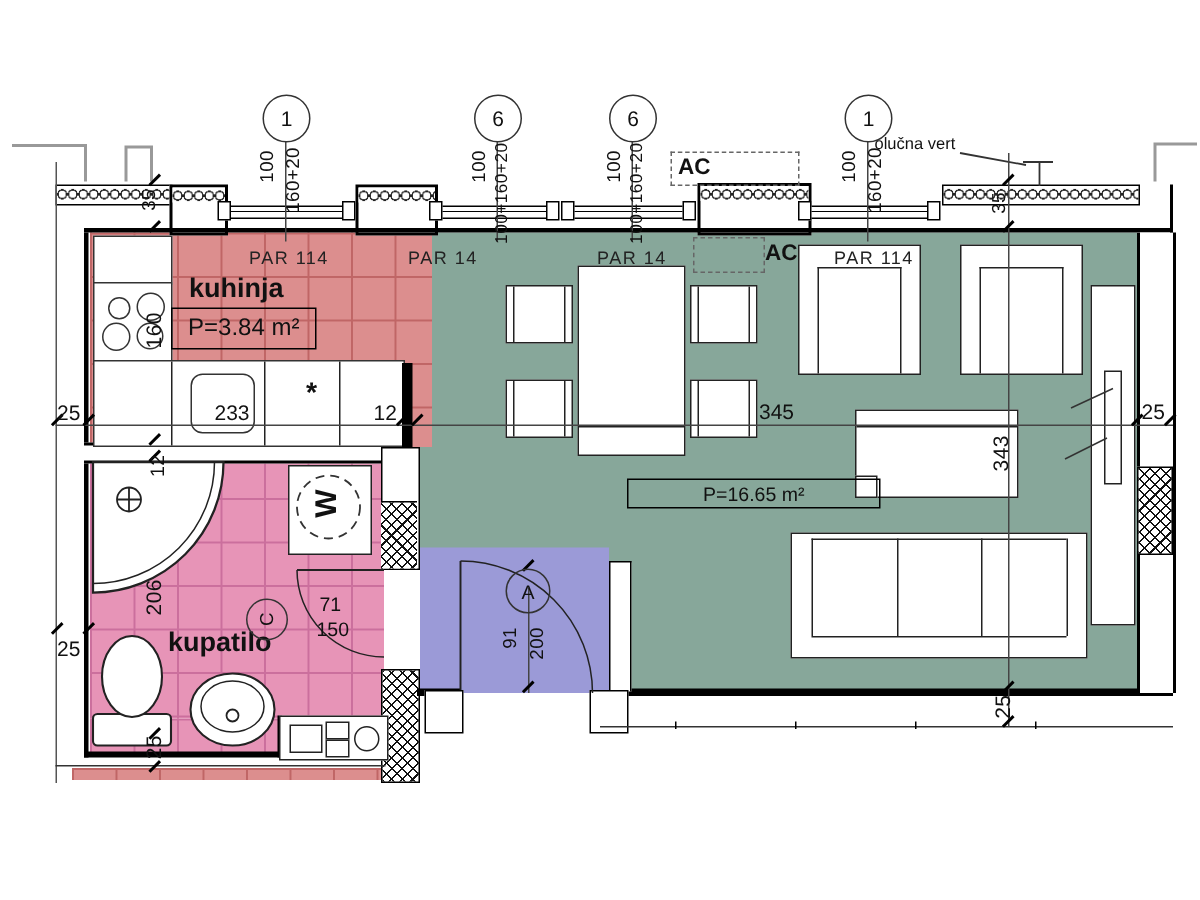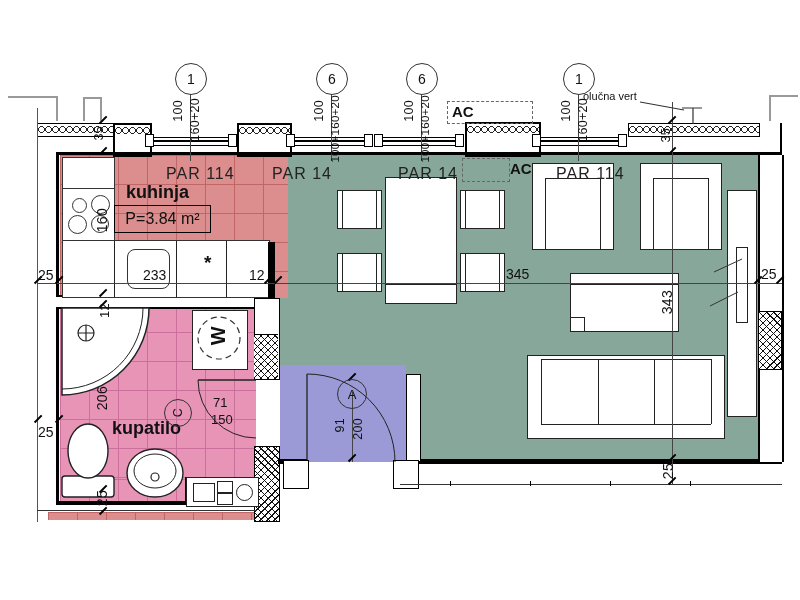--- a/index.html
+++ b/index.html
@@ -5,21 +5,21 @@
   html,body{margin:0;padding:0;background:#fff;}
   #plan{position:relative;width:800px;height:600px;background:#fff;overflow:hidden;
         font-family:"Liberation Sans",sans-serif;color:#111;}
   .abs{position:absolute;}
   .lbl{position:absolute;font-size:13px;color:#111;white-space:nowrap;}
   .vt{position:absolute;writing-mode:vertical-rl;transform:rotate(180deg);
       font-size:12.5px;white-space:nowrap;letter-spacing:.3px;color:#111;}
   .roomname{position:absolute;font-weight:700;font-size:18px;color:#111;white-space:nowrap;}
   .areabox{position:absolute;border:1.5px solid #000;display:flex;align-items:center;
            justify-content:center;font-size:16px;white-space:nowrap;}
-  .parlbl{position:absolute;font-size:16px;color:#222;white-space:nowrap;letter-spacing:1px;}
+  .parlbl{position:absolute;font-size:12px;color:#222;white-space:nowrap;letter-spacing:1px;}
   .marker{position:absolute;width:30px;height:30px;border:1.4px solid #333;border-radius:50%;
           background:#fff;display:flex;align-items:center;justify-content:center;font-size:14px;}
   .mark2{position:absolute;border:1.4px solid #333;border-radius:50%;background:transparent;
          display:flex;align-items:center;justify-content:center;font-size:13px;}
   .kitchen-tiles{background-color:#dc8e8e;
      background-image:linear-gradient(#c06666 1px,transparent 1px),linear-gradient(90deg,#c06666 1px,transparent 1px);
      background-size:29px 29px;}
   .bath-tiles{background-color:#e794b7;
      background-image:linear-gradient(#cb6f9d 1px,transparent 1px),linear-gradient(90deg,#cb6f9d 1px,transparent 1px);
      background-size:29px 29px;}
@@ -272,20 +272,21 @@
   <div class="lbl" style="left:583px;top:90px;font-size:11px;">olučna vert</div>
 
   <div class="parlbl" style="left:166px;top:165px;">PAR  114</div>
   <div class="parlbl" style="left:272px;top:165px;">PAR  14</div>
   <div class="parlbl" style="left:398px;top:165px;">PAR  14</div>
   <div class="parlbl" style="left:556px;top:165px;">PAR  114</div>
 
   <div class="roomname" style="left:126px;top:182px;">kuhinja</div>
   <div class="areabox" style="left:114px;top:205px;width:95px;height:26px;">P=3.84 m²</div>
 
+  <div class="areabox" style="left:418px;top:319px;width:167px;height:18px;font-size:13px;">P=16.65 m²</div>
 
   <div class="roomname" style="left:112px;top:418px;">kupatilo</div>
 
 
   <div class="mark2" style="left:337px;top:379px;width:28px;height:28px;">
       <span>A</span>
     </div>
   <div class="mark2" style="left:164px;top:399px;width:26px;height:26px;">
       <span class="vt" style="position:static;">C</span>
     </div>

